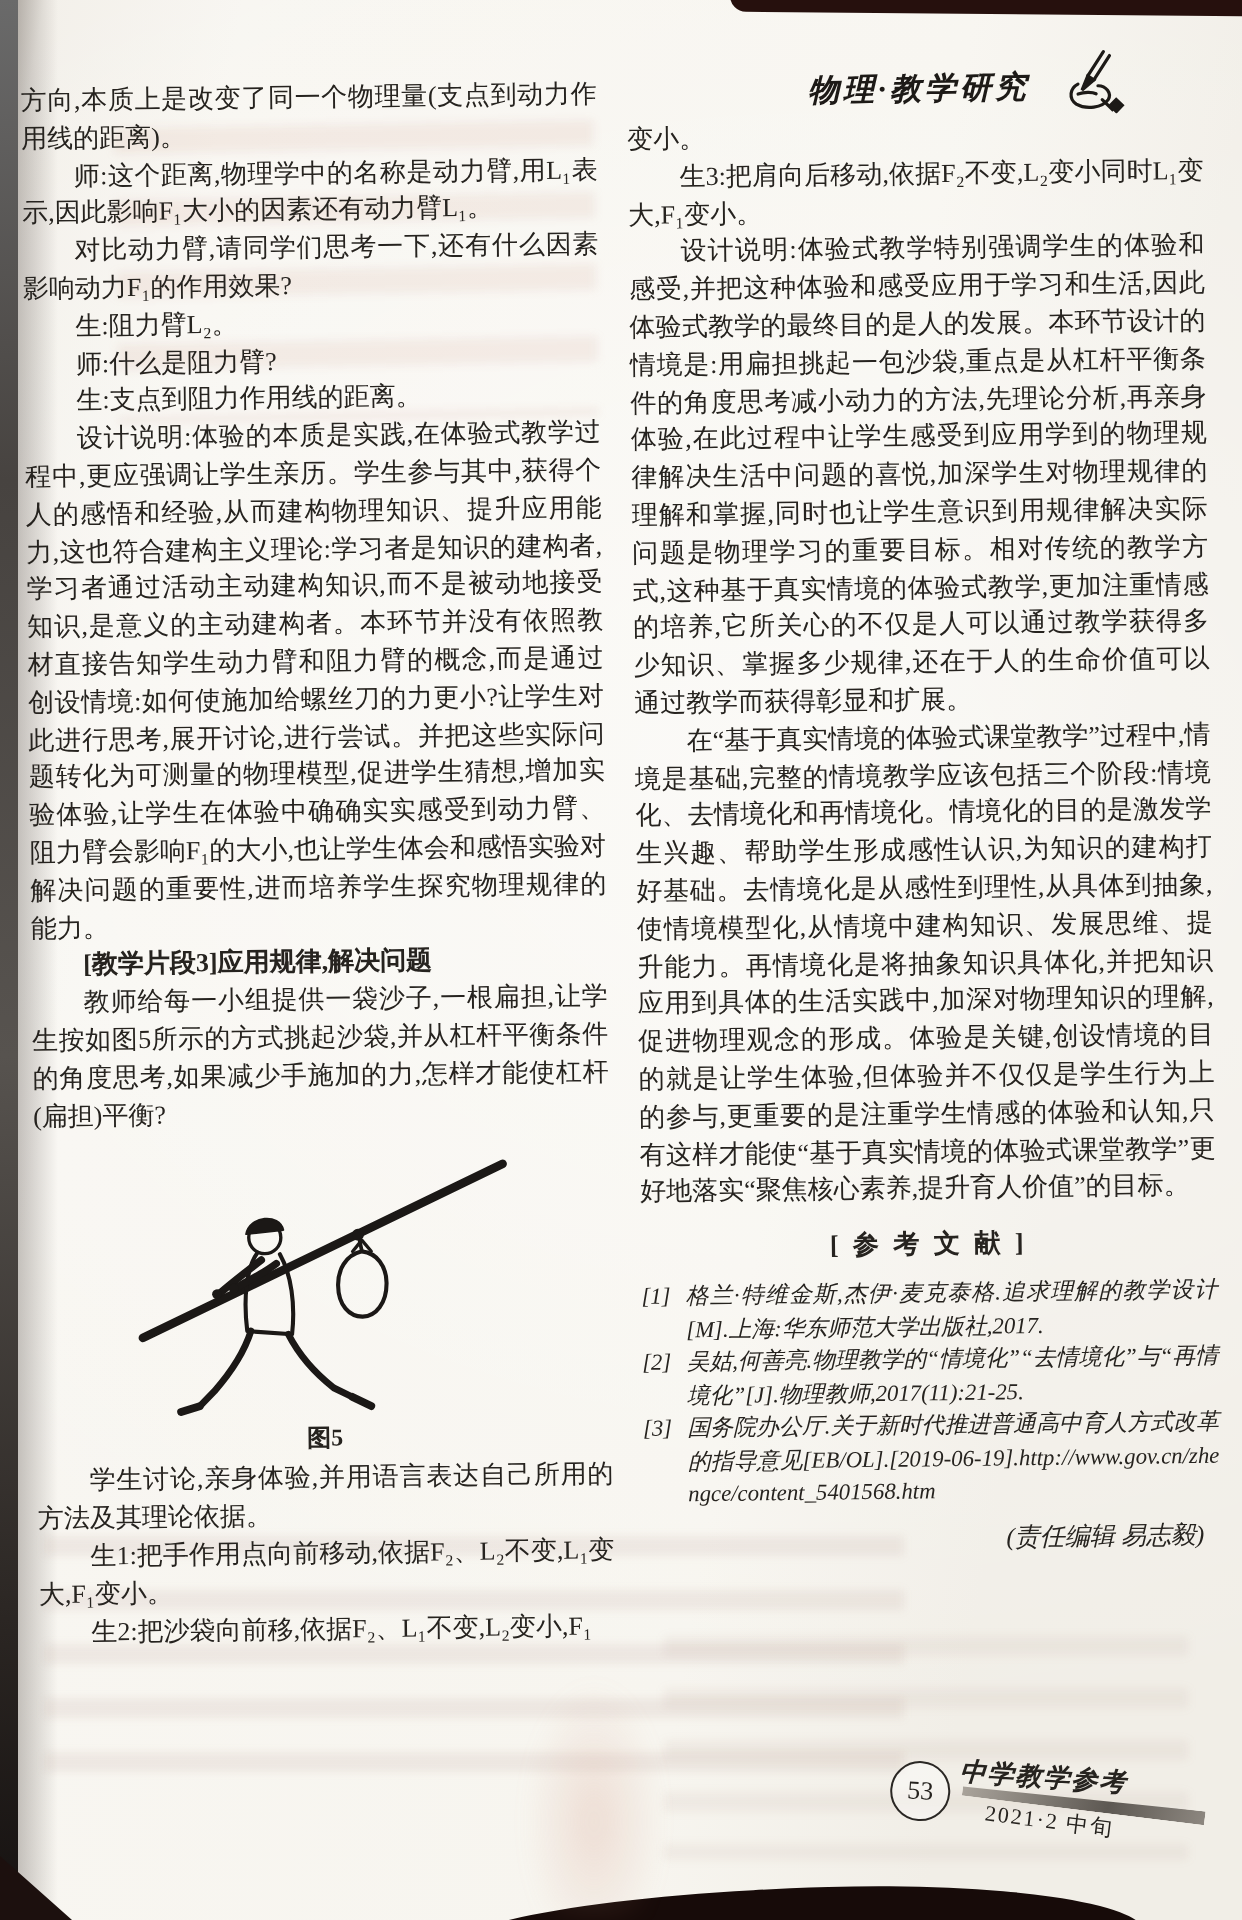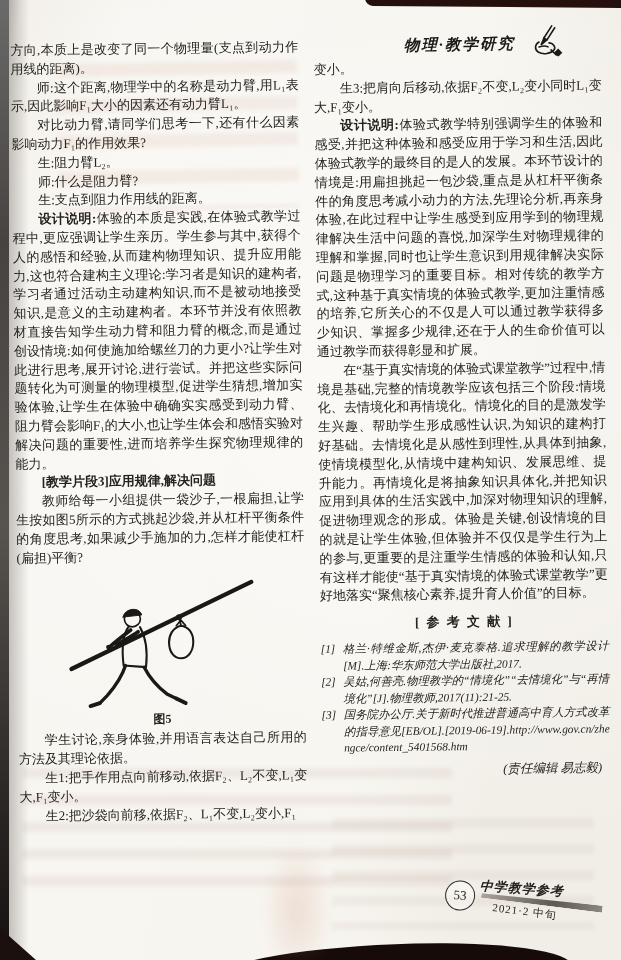--- a/index.html
+++ b/index.html
@@ -38,21 +38,21 @@
   .hdr-label{font-size:15.5px;font-weight:bold;font-style:italic;letter-spacing:2px;color:#1d1a17;}
   
   .content{position:absolute;left:15px;top:38px;width:592px;transform:rotate(-.7deg);}
   .cols{display:flex;gap:15px;}
   .col{width:288px;}
   .col-right{padding-top:23px;}
   .col p{margin:0;text-align:justify;font-size:13px;line-height:18.8px;
     text-justify:inter-ideograph;word-break:break-all;}
   .indent{text-indent:2em;}
   .h{font-weight:bold;text-indent:2em;}
-  .col p b{font-weight:bold;}
+  .col p b{font-weight:normal;}
   .refhead{text-align:center !important;font-weight:bold;font-size:12.5px;letter-spacing:2px;
     margin:9px 0 7px 0 !important;text-indent:0 !important;}
   .ref{font-size:11.4px !important;line-height:16.6px !important;font-style:italic;
     padding-left:1.95em;position:relative;}
   .refnum{position:absolute;left:0;top:0;}
   .editor{text-align:right !important;font-style:italic;font-size:12.5px !important;
     padding-right:8px;margin-top:5px !important;}
   
   .fig{margin:6px 0 2px 0;text-align:center;}
   .fig svg{display:block;margin:0 auto;}

